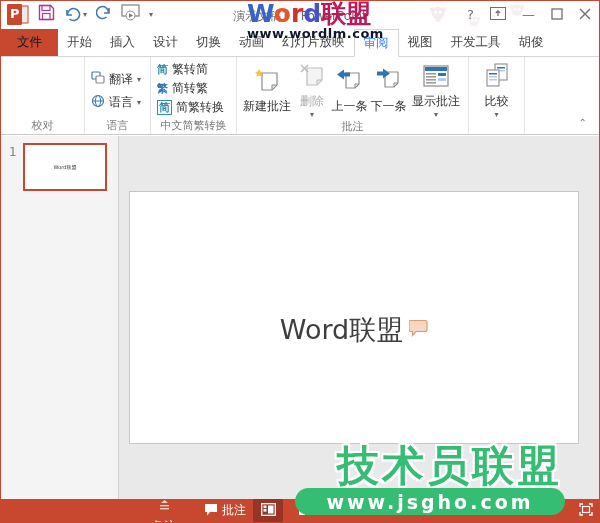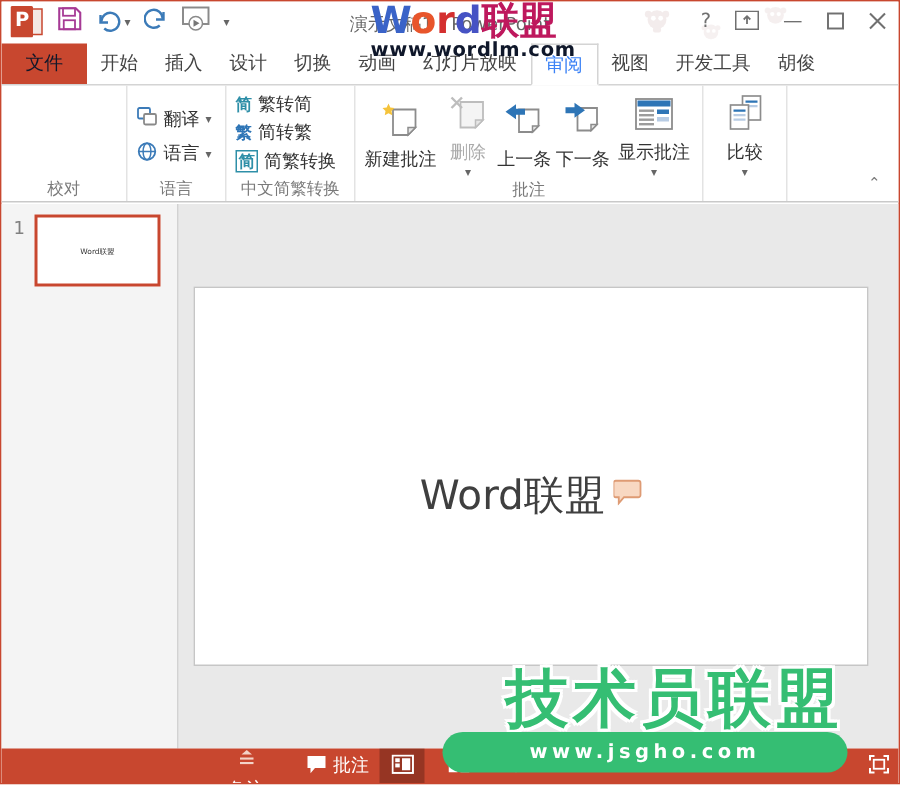--- a/index.html
+++ b/index.html
@@ -62,21 +62,21 @@
   .wm-top{position:absolute;left:246px;top:0;z-index:60;line-height:1;pointer-events:none;}
   .wm-top-title{font-size:25px;font-weight:bold;letter-spacing:0;}
   .wm-top-title .l-o{color:#E8552B;} .wm-top-title .l-w{color:#3A63C8;}
   .wm-top-title .l-r{color:#D42F2F;} .wm-top-title .l-d{color:#4653C4;}
   .wm-top-title .suffix{color:#be185d;}
   .wm-top-url{font-size:13px;font-weight:bold;color:#0f172a;margin-top:1px;letter-spacing:0.5px;}
   .wm-btitle{position:absolute;left:336px;top:442px;z-index:60;font-size:42px;font-weight:bold;color:#35BE73;
     letter-spacing:3px;line-height:1.1;pointer-events:none;
     text-shadow:-2px -2px 0 #fff,2px -2px 0 #fff,-2px 2px 0 #fff,2px 2px 0 #fff,0 2px 0 #fff,0 -2px 0 #fff,2px 0 0 #fff,-2px 0 0 #fff;}
   .wm-burl{position:absolute;left:294px;top:487px;z-index:61;width:270px;height:27px;background:#35BE73;border-radius:14px;
-    color:#fff;font-weight:bold;font-size:13px;letter-spacing:3px;display:flex;align-items:center;justify-content:center;pointer-events:none;}
+    color:#fff;font-weight:bold;font-size:19px;letter-spacing:3px;display:flex;align-items:center;justify-content:center;pointer-events:none;}
 </style>
 </head>
 <body>
 
 <div class="window">
 
   <div class="titlebar">
 
     <span class="skull" style="left:428px;top:4px;">
       <svg width="18" height="18" viewBox="0 0 20 20">

